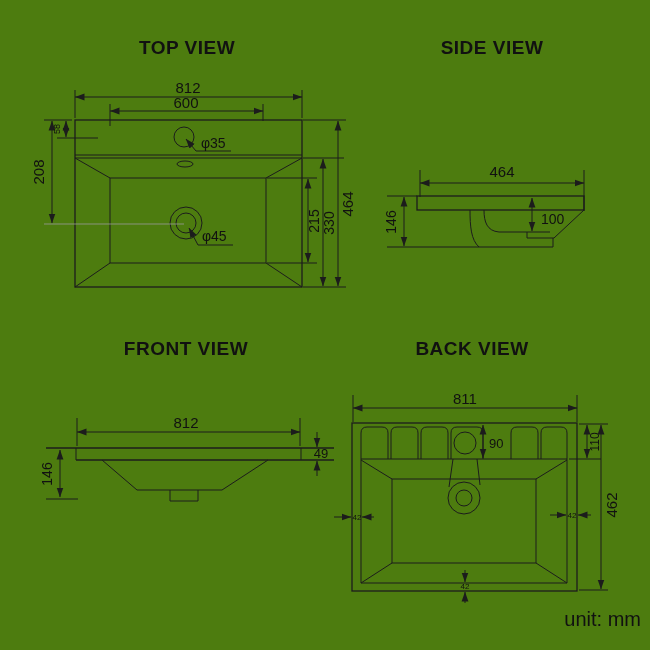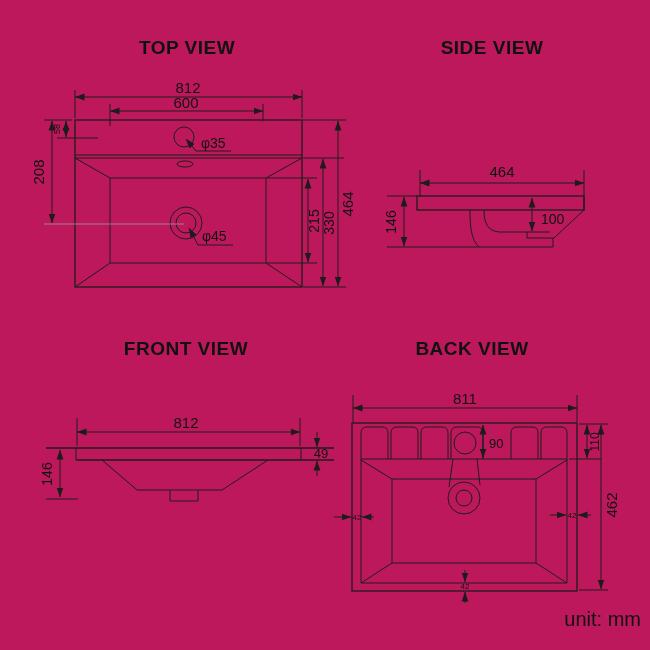--- a/index.html
+++ b/index.html
@@ -1,16 +1,16 @@
 <!DOCTYPE html>
 <html><head>
 <meta charset="utf-8">
 <style>
   html,body{margin:0;padding:0;background:#fff;}
-  .stage{width:650px;height:650px;background:#be185d;position:relative;font-family:"Liberation Sans",sans-serif;}
+  .stage{width:650px;height:650px;background:#4d7c0f;position:relative;font-family:"Liberation Sans",sans-serif;}
   svg{display:block;}
   .ln{stroke:#1c1c1c;stroke-width:1;fill:none;stroke-linecap:butt;}
   .ln2{stroke:#1c1c1c;stroke-width:1.3;fill:none;}
   .mut{stroke:#9a9a9a;stroke-width:0.8;fill:none;}
   text{fill:#111;font-family:"Liberation Sans",sans-serif;}
   .title{font-size:19px;font-weight:bold;letter-spacing:0.5px;}
   .d15{font-size:15px;}
   .d14{font-size:14px;}
   .d13{font-size:13px;}
   .d12{font-size:12px;}

